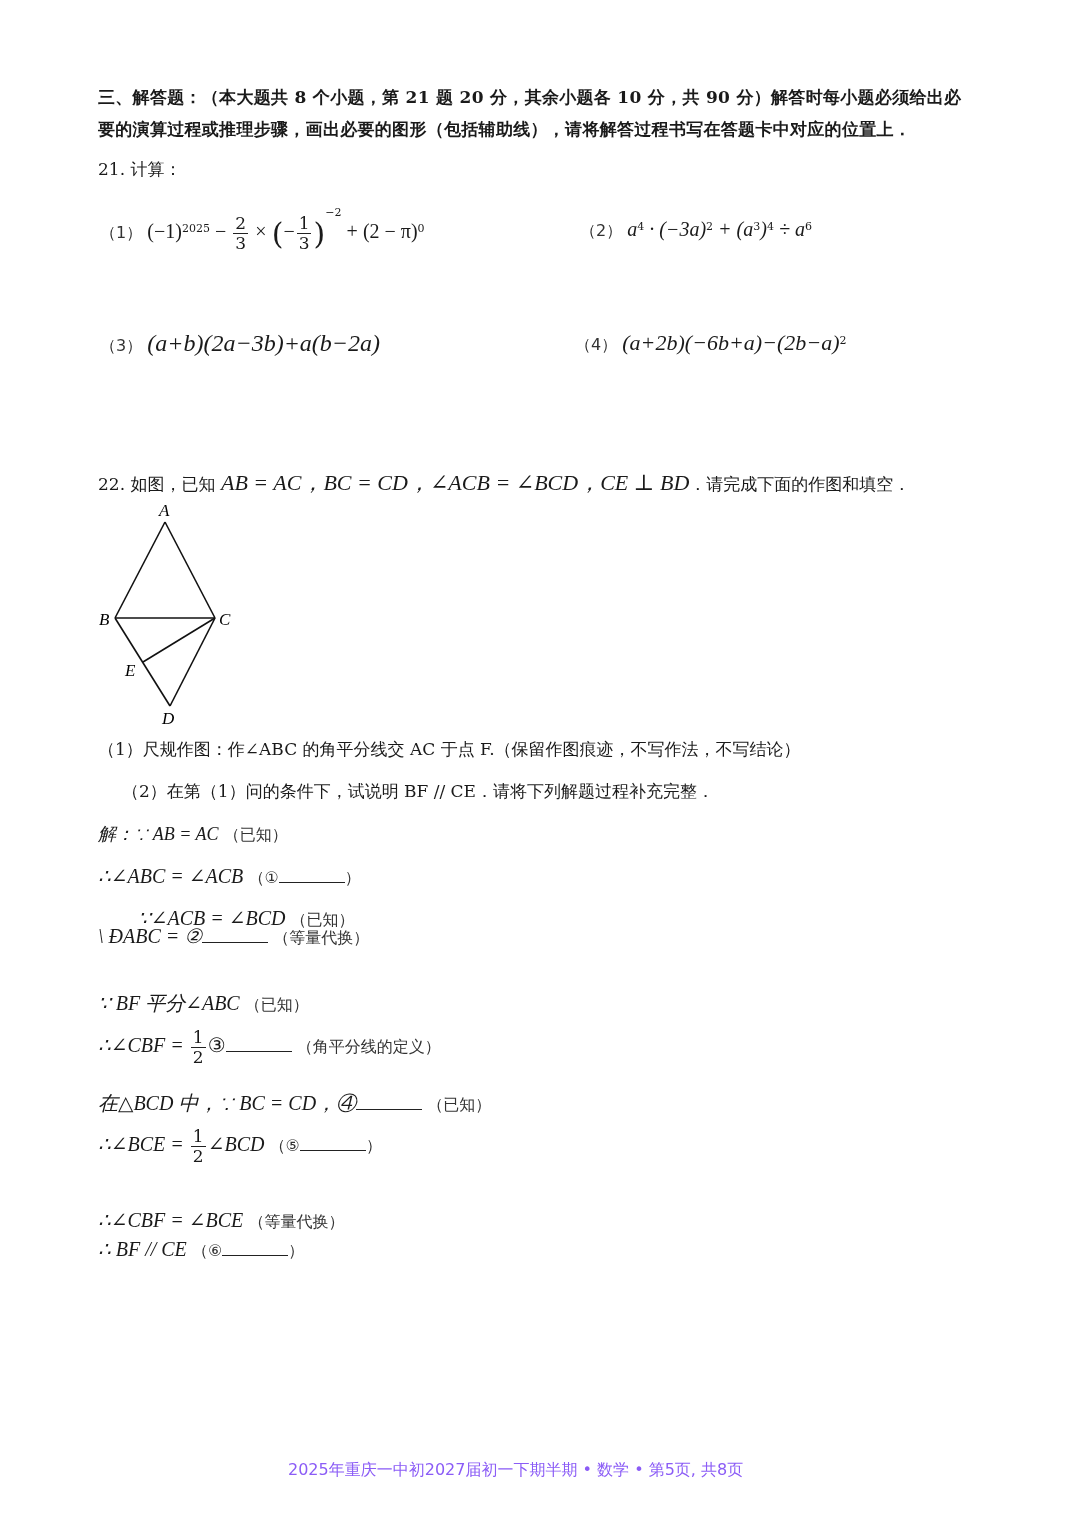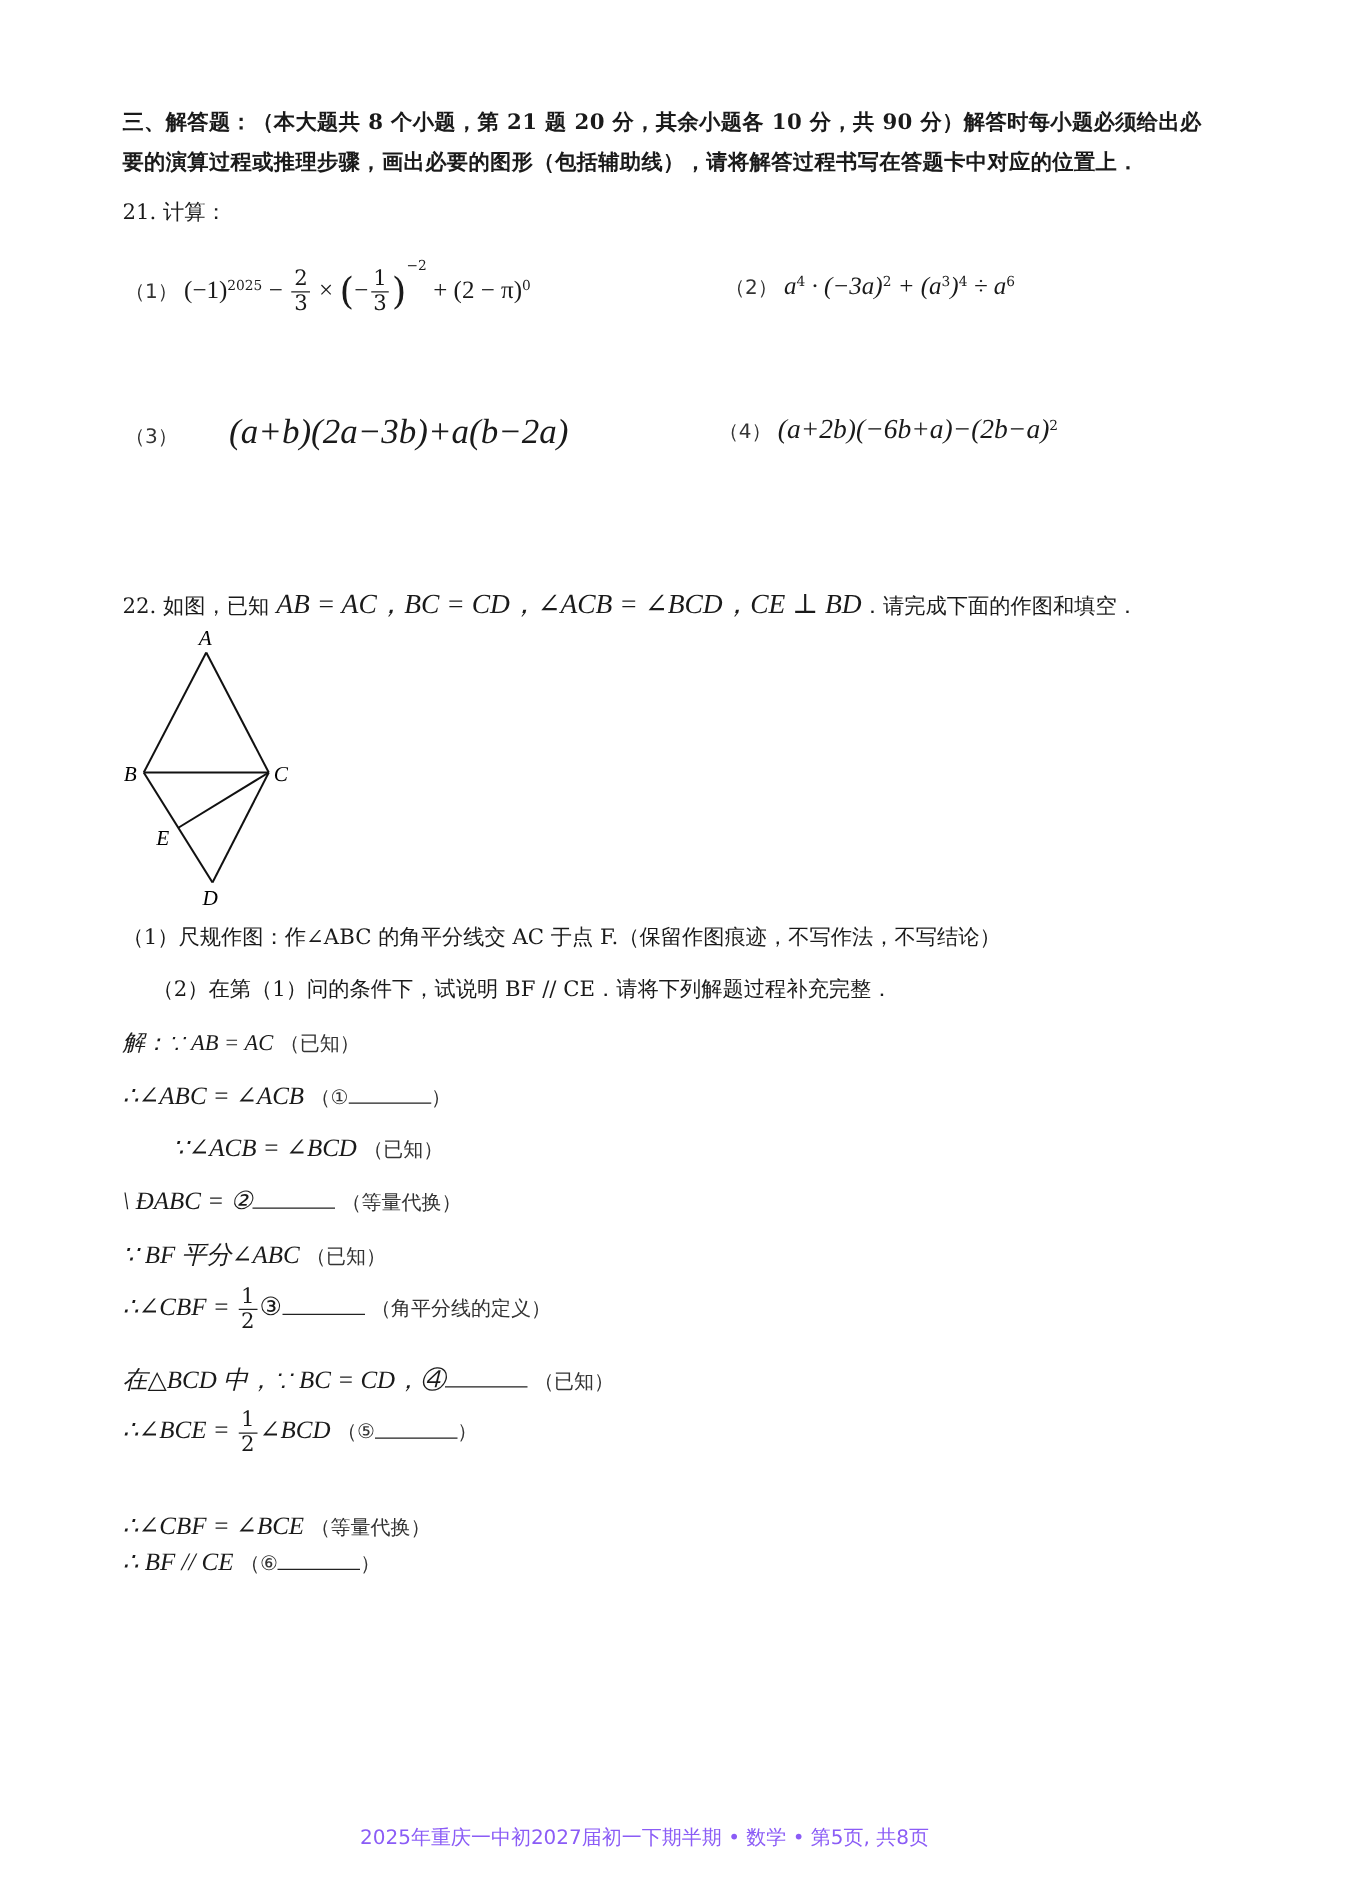--- a/index.html
+++ b/index.html
@@ -39,21 +39,21 @@
   <span class="math up">(2 − π)</span><sup>0</sup>
 </div>
 
 <div class="abs" style="left:580px; top:218px;">
   <span class="cn">（2）</span>
   <span class="math">a</span><sup>4</sup><span class="math"> · (−3a)</span><sup>2</sup><span class="math"> + (a</span><sup>3</sup><span class="math">)</span><sup>4</sup><span class="math"> ÷ a</span><sup>6</sup>
 </div>
 
 <div class="abs" style="left:100px; top:330px;">
   <span class="cn">（3）</span>
-  <span class="math" style="font-size:28px;margin-left:36px;">(a+b)(2a−3b)+a(b−2a)</span>
+  <span class="math" style="font-size:24px;">(a+b)(2a−3b)+a(b−2a)</span>
 </div>
 
 <div class="abs" style="left:575px; top:330px;">
   <span class="cn">（4）</span>
   <span class="math" style="font-size:22px;">(a+2b)(−6b+a)−(2b−a)</span><sup>2</sup>
 </div>
 
 <div class="abs txt" style="left:98px; top:468px;">
   <span>22. 如图，已知</span><span class="math" style="font-size:22px;"> AB = AC，BC = CD，∠ACB = ∠BCD，CE ⊥ BD</span><span>．请完成下面的作图和填空．</span>
 </div>
@@ -85,21 +85,21 @@
 <div class="abs" style="left:98px; top:864px;">
   <span class="math">∴∠ABC = ∠ACB</span>
   <span class="cn">（①</span><span class="blank"></span><span class="cn">）</span>
 </div>
 
 <div class="abs" style="left:98px; top:906px;margin-left:40px;">
   <span class="math">∵∠ACB = ∠BCD</span>
   <span class="cn">（已知）</span>
 </div>
 
-<div class="abs" style="left:98px; top:948px;">
+<div class="abs" style="left:98px; top:924px;">
   <span class="math">\ ĐABC = ②</span><span class="blank"></span>
   <span class="cn">（等量代换）</span>
 </div>
 
 <div class="abs" style="left:98px; top:990px;">
   <span class="math">∵ BF 平分∠ABC</span>
   <span class="cn">（已知）</span>
 </div>
 
 <div class="abs" style="left:98px; top:1028px;">

